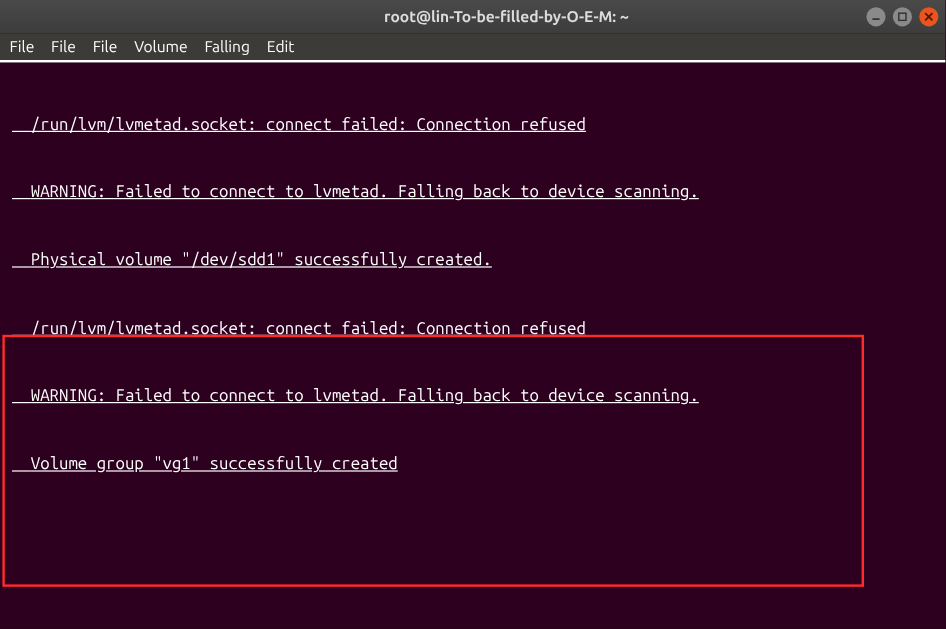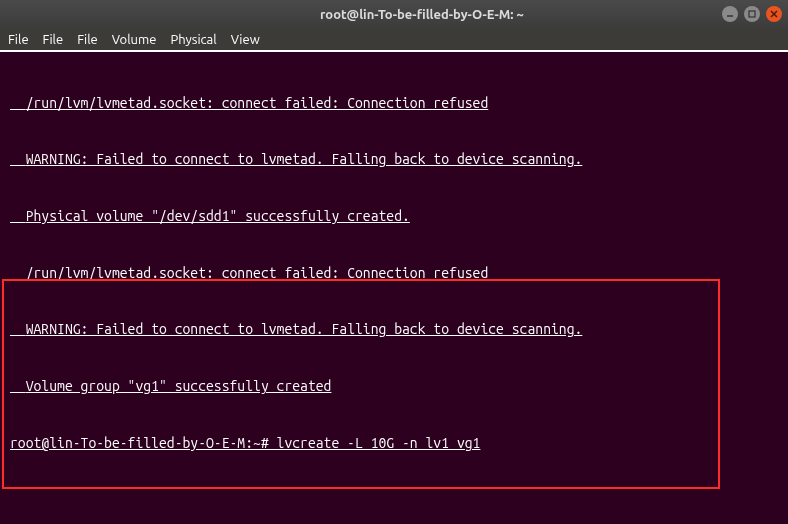--- a/index.html
+++ b/index.html
@@ -112,32 +112,31 @@
         </svg>
     </div>
   </div>
 </div>
 
 <div class="menubar">
   <span class="menu-item">File</span>
   <span class="menu-item">File</span>
   <span class="menu-item">File</span>
   <span class="menu-item">Volume</span>
-  <span class="menu-item">Physical</span>
-  <span class="menu-item">View</span>
+  <span class="menu-item">Falling</span>
+  <span class="menu-item">Edit</span>
 </div>
 
 <div class="terminal">
   <div class="line">  /run/lvm/lvmetad.socket: connect failed: Connection refused</div>
   <div class="line">  WARNING: Failed to connect to lvmetad. Falling back to device scanning.</div>
   <div class="line">  Physical volume "/dev/sdd1" successfully created.</div>
   <div class="line">  /run/lvm/lvmetad.socket: connect failed: Connection refused</div>
   <div class="line">  WARNING: Failed to connect to lvmetad. Falling back to device scanning.</div>
   <div class="line">  Volume group "vg1" successfully created</div>
-  <div class="line">root@lin-To-be-filled-by-O-E-M:~# lvcreate -L 10G -n lv1 vg1</div>
   
   
   
   
   
   
   
   
   
   

